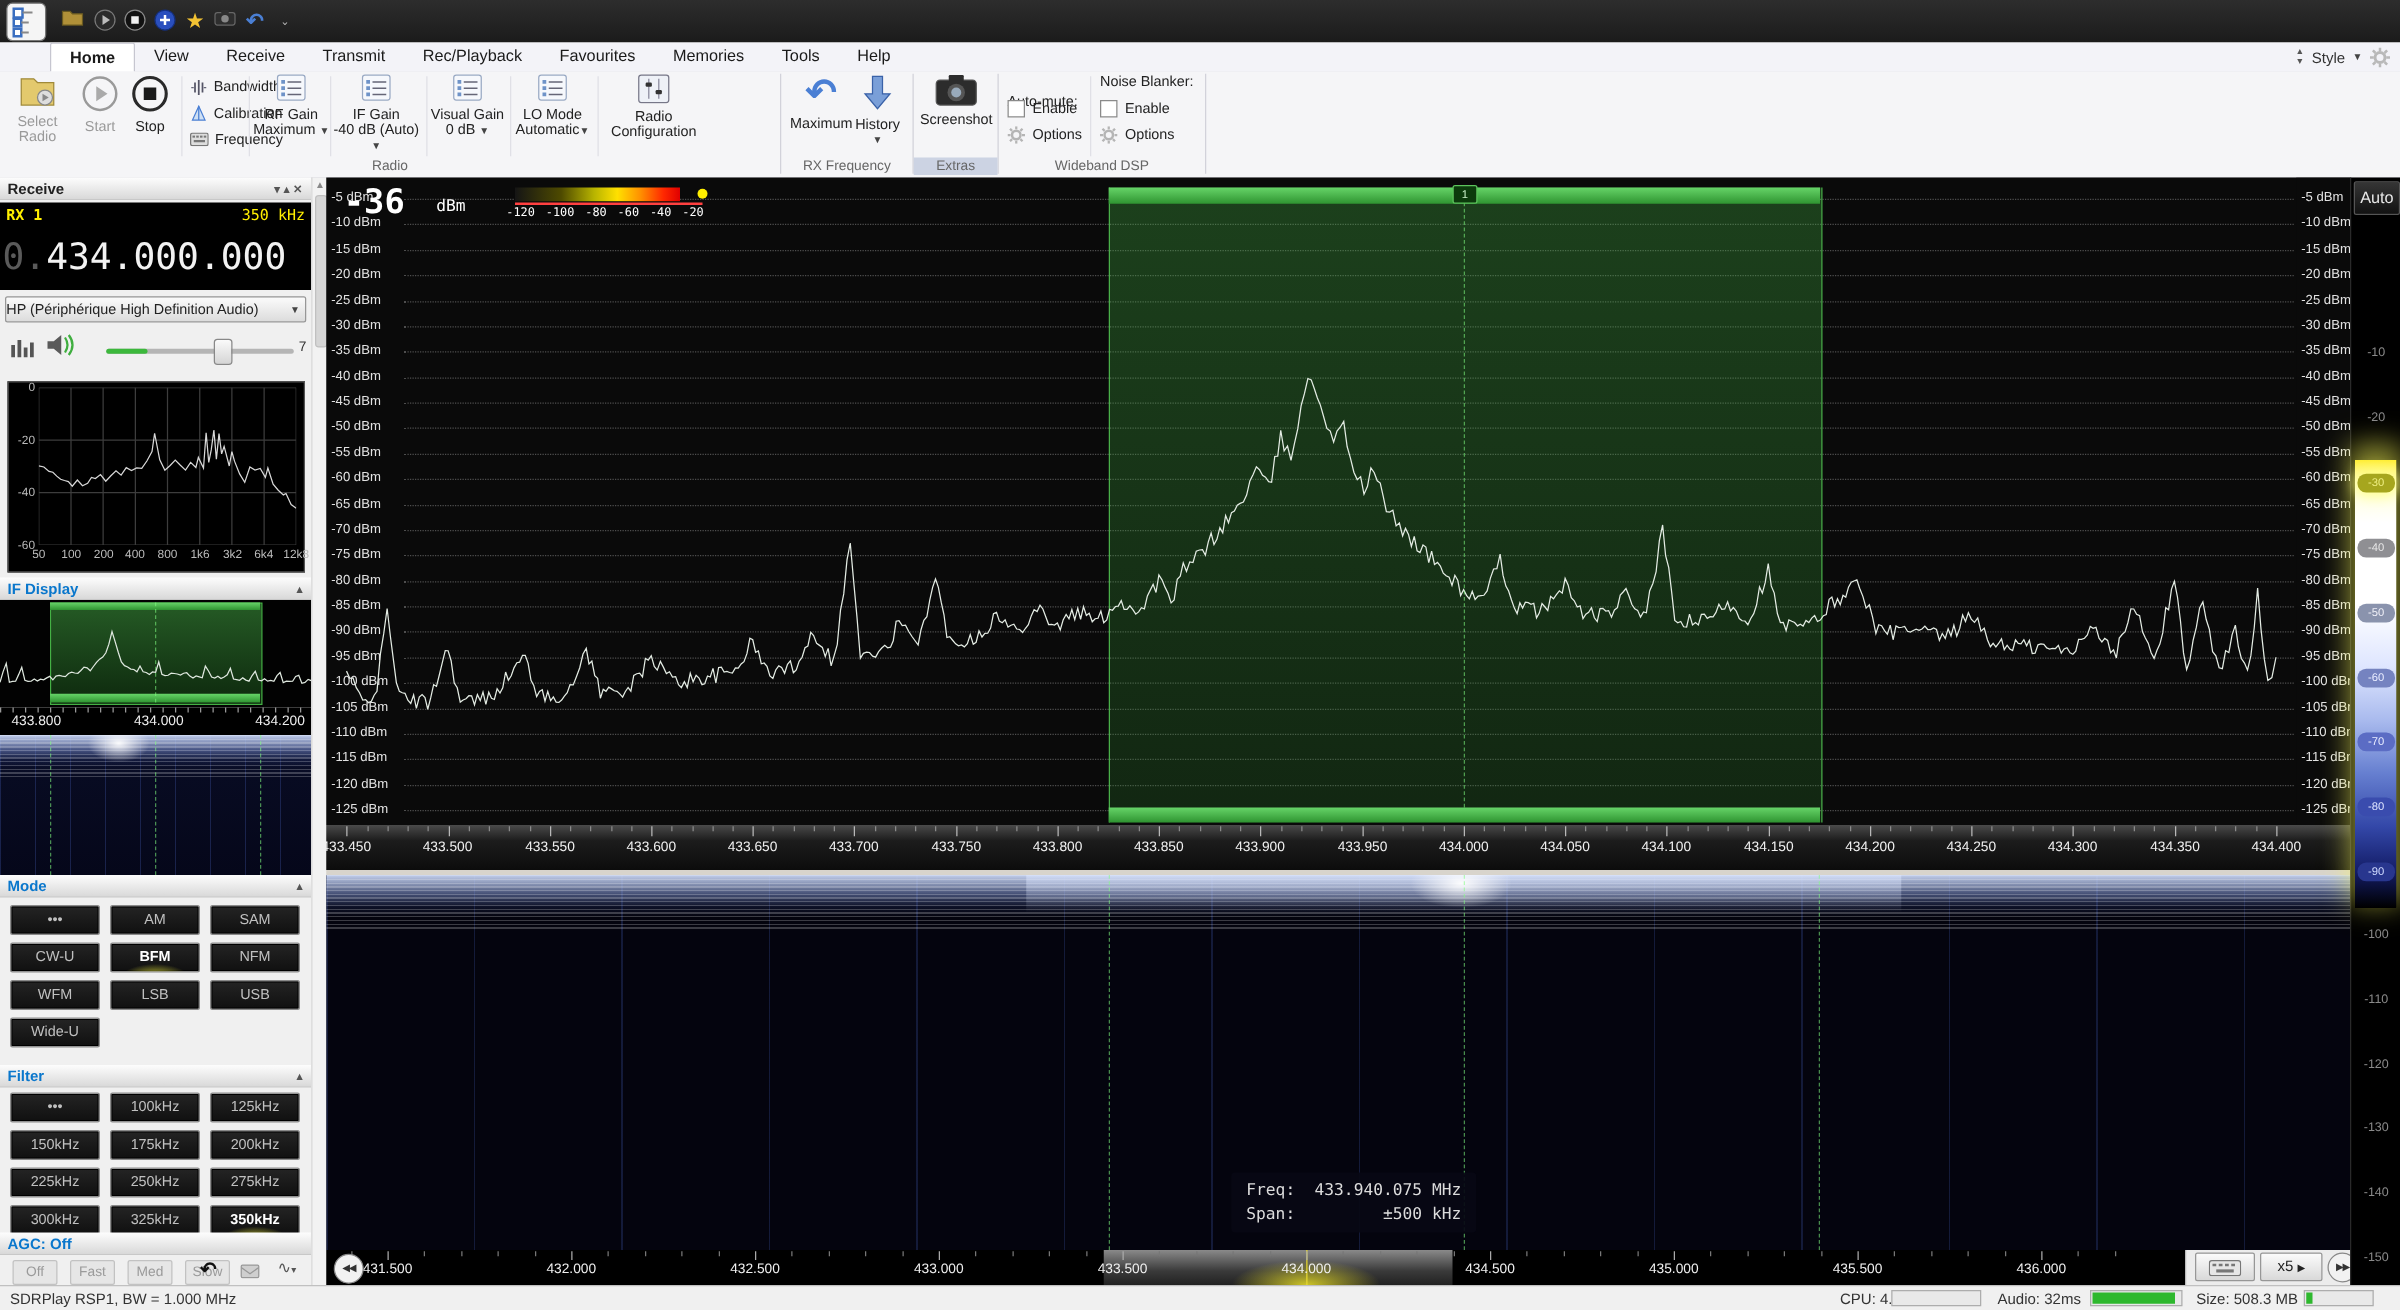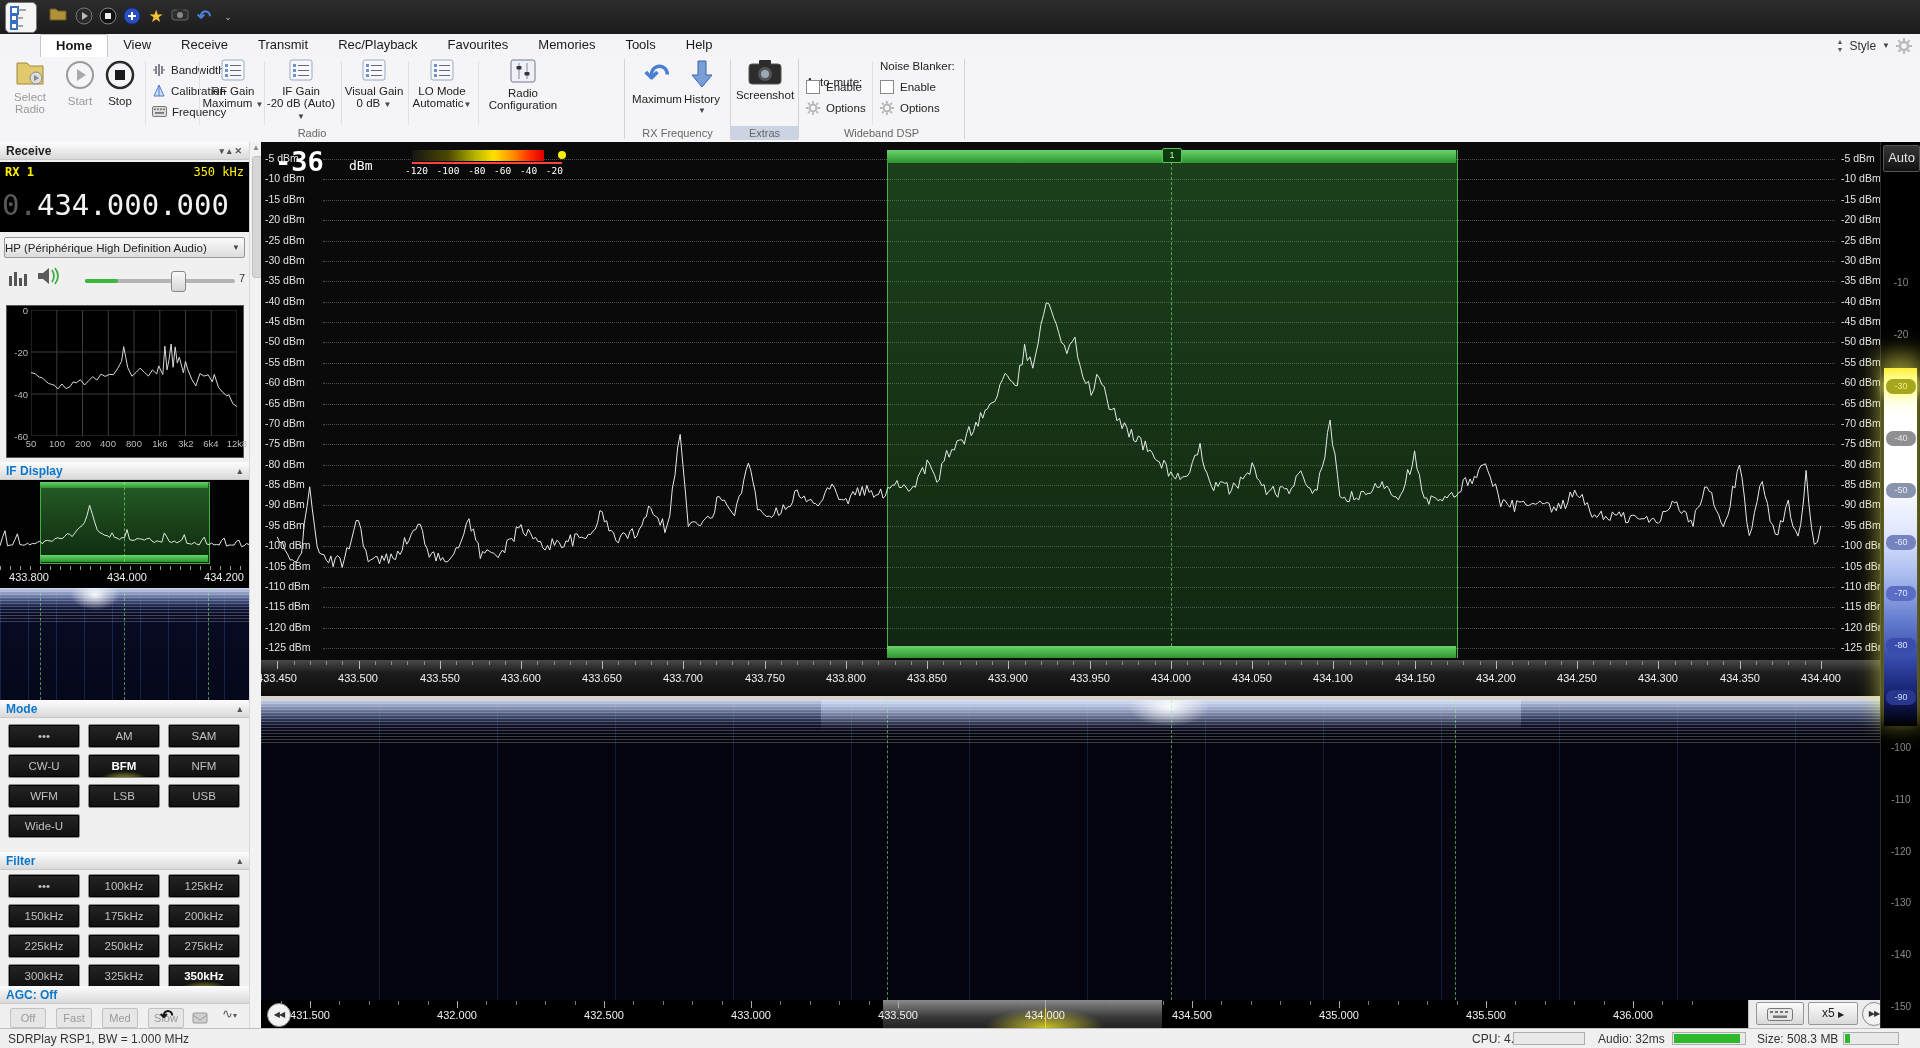--- a/index.html
+++ b/index.html
@@ -293,21 +293,21 @@
       <svg width="24" height="22" viewBox="0 0 24 22">
           <rect x="1" y="1" width="22" height="20" rx="2" fill="#f6f8fc" stroke="#9aaac4"></rect>
           <g>
             <rect x="4" y="5" width="3" height="3" fill="#6f93c8"></rect>
             <rect x="4" y="10" width="3" height="3" fill="#6f93c8"></rect>
             <rect x="4" y="15" width="3" height="3" fill="#6f93c8"></rect>
             <path d="M9 6.5h11M9 11.5h11M9 16.5h11" stroke="#667" stroke-width="1.2"></path>
           </g>
         </svg>
       <div class="cap">IF Gain</div>
-      <div><span>-20 dB (Auto)</span> <span class="carat">▼</span></div>
+      <div><span>-40 dB (Auto)</span> <span class="carat">▼</span></div>
     </div>
     <div class="abs rdiv-inner" style="left:341px"></div>
     <div class="abs rbig" style="left:342px;top:2px;width:64px">
       <svg width="24" height="22" viewBox="0 0 24 22">
           <rect x="1" y="1" width="22" height="20" rx="2" fill="#f6f8fc" stroke="#9aaac4"></rect>
           <g>
             <rect x="4" y="5" width="3" height="3" fill="#6f93c8"></rect>
             <rect x="4" y="10" width="3" height="3" fill="#6f93c8"></rect>
             <rect x="4" y="15" width="3" height="3" fill="#6f93c8"></rect>
             <path d="M9 6.5h11M9 11.5h11M9 16.5h11" stroke="#667" stroke-width="1.2"></path>
@@ -817,20 +817,30 @@
 
   <div id="waterfall" class="abs">
     <div class="abs wfvlines" style="background:repeating-linear-gradient(90deg,rgba(60,85,170,.28) 0 1px,rgba(0,0,0,0) 1px 118px);width:100%;height:100%"></div>
     <div class="abs wfband" style="height:34px"></div>
     <div class="abs wfstreaks" style="height:44px"></div>
     <div class="abs" style="left:560px;top:0;width:700px;height:30px;background:linear-gradient(180deg,rgba(220,230,255,.55),rgba(0,0,0,0))"></div>
     <div class="abs" style="left:868px;top:0;width:80px;height:26px;background:radial-gradient(ellipse at 50% 25%,rgba(255,255,255,.95),rgba(170,190,245,0) 72%)"></div>
     <div class="abs gdash" style="left:626px;top:0;height:300px"></div>
     <div class="abs gdash" style="left:910px;top:0;height:300px"></div>
     <div class="abs gdash" style="left:1194px;top:0;height:300px"></div>
+    <div id="wftooltip" class="abs mono">
+      <div class="row">
+          <span>Freq:</span>
+          <span>433.940.075 MHz</span>
+        </div>
+      <div class="row">
+          <span>Span:</span>
+          <span>±500 kHz</span>
+        </div>
+    </div>
   </div>
 
   <div id="navbar" class="abs">
     <div id="navhl" class="abs" style="left: 622px; width: 279px;"></div>
     <div id="navglow" class="abs" style="left: 724px;"></div>
     <div id="navline" class="abs" style="left: 784px;"></div>
     <div id="navticks" class="abs" style="left:0;top:0;width:1487px;height:28px">
         <div class="ntick" style="left: 19.6px;"></div>
         <div class="ntick maj" style="left: 49px;"></div>
         <div class="nlab" style="left: 19px;">431.500</div>

